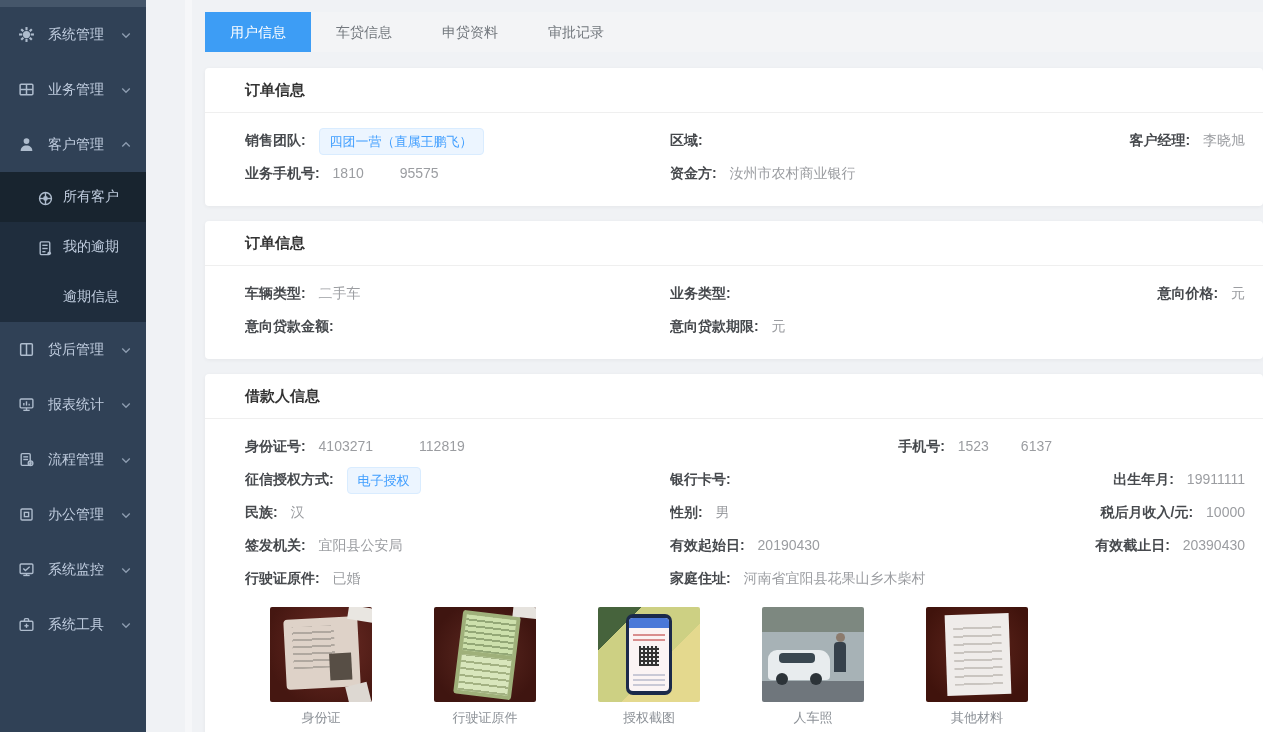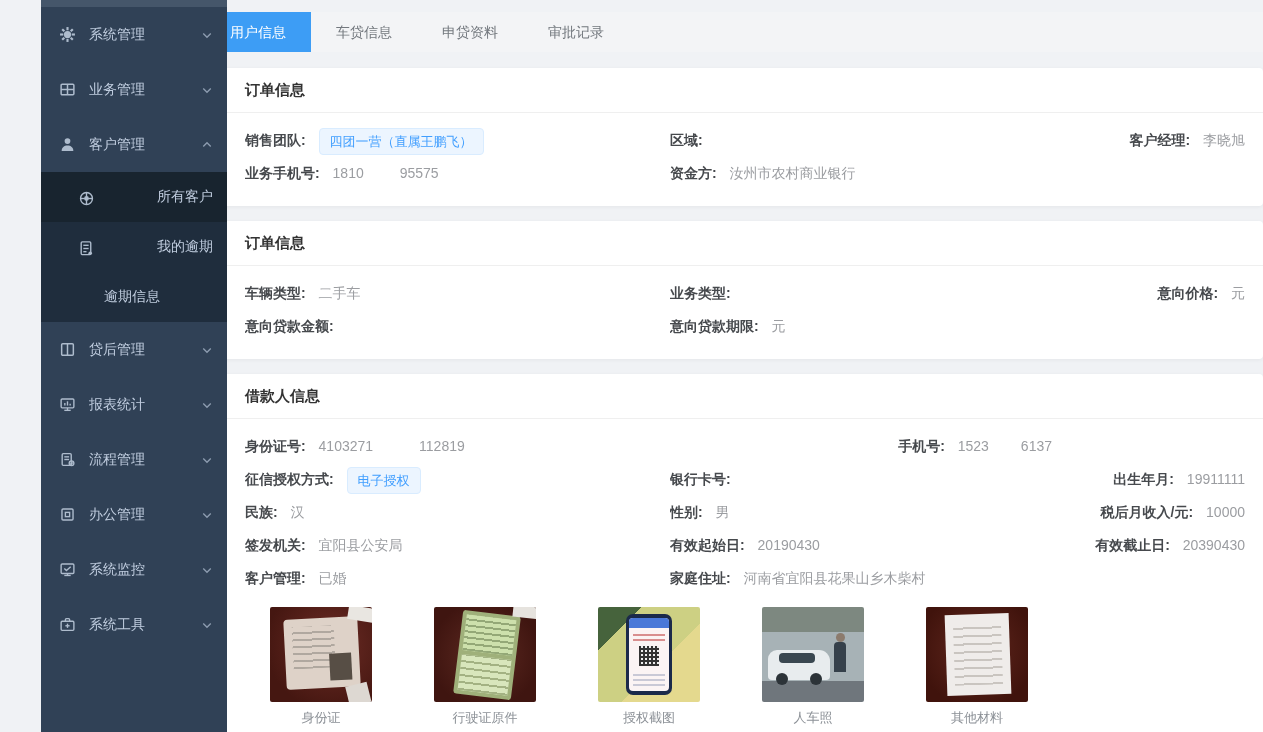--- a/index.html
+++ b/index.html
@@ -1,30 +1,30 @@
 <!DOCTYPE html>
 <html><head>
 <meta charset="utf-8">
 <style>
   html,body{margin:0;padding:0;}
   body{width:1263px;height:732px;overflow:hidden;position:relative;
        font-family:"Liberation Sans","DejaVu Sans",sans-serif;background:#f0f2f5;}
 
   
-  .sidebar{position:absolute;left:0;top:0;bottom:0;width:186px;background:#304156;z-index:10;margin-left:41px;}
+  .sidebar{position:absolute;left:0;top:0;bottom:0;width:146px;background:#304156;z-index:10;}
   .sidebar-band{height:7px;background:#45566a;}
   .menu-item{height:55px;display:flex;align-items:center;padding:0 14px 0 18px;
              color:#c0cddf;font-size:14px;cursor:pointer;box-sizing:border-box;}
   .menu-item .micon{width:17px;height:17px;margin-right:13px;flex:0 0 17px;color:#aebccd;}
   .menu-item .micon svg{width:17px;height:17px;display:block;}
   .menu-item .chev{margin-left:auto;width:12px;height:12px;color:#8d9cb0;}
   .menu-item .chev svg{width:12px;height:12px;display:block;}
   .chev.up svg{transform:rotate(180deg);}
   .submenu{background:#1f2d3d;}
-  .submenu .menu-item{height:50px;padding-left:37px;justify-content:space-between;}
+  .submenu .menu-item{height:50px;padding-left:37px;}
   .submenu .menu-item.active{background:#18242f;}
   .submenu .menu-item .micon{width:15px;height:15px;flex-basis:15px;margin-right:11px;}
   .submenu .menu-item.no-icon{padding-left:63px;}
 
   
   .main{position:absolute;left:185px;right:0;top:0;bottom:0;background:#f0f2f5;
         padding:12px 0 0 20px;box-sizing:border-box;overflow:hidden;}
   .edge-strip{position:absolute;left:0;top:0;bottom:0;width:7px;background:#f6f7f9;}
 
   .tabbar{height:40px;background:#f3f4f6;display:flex;margin-bottom:16px;}
@@ -401,21 +401,21 @@
           <span class="flabel">有效起始日:</span>
           <span class="fvalue">20190430</span>
         </div>
         <div class="cell c3">
           <span class="flabel">有效截止日:</span>
           <span class="fvalue">20390430</span>
         </div>
       </div>
       <div class="frow">
         <div class="cell">
-          <span class="flabel">客户管理:</span>
+          <span class="flabel">行驶证原件:</span>
           <span class="fvalue">已婚</span>
         </div>
         <div class="cell">
           <span class="flabel">家庭住址:</span>
           <span class="fvalue">河南省宜阳县花果山乡木柴村</span>
         </div>
         <div class="cell c3"></div>
       </div>
 
       <div class="photos">

